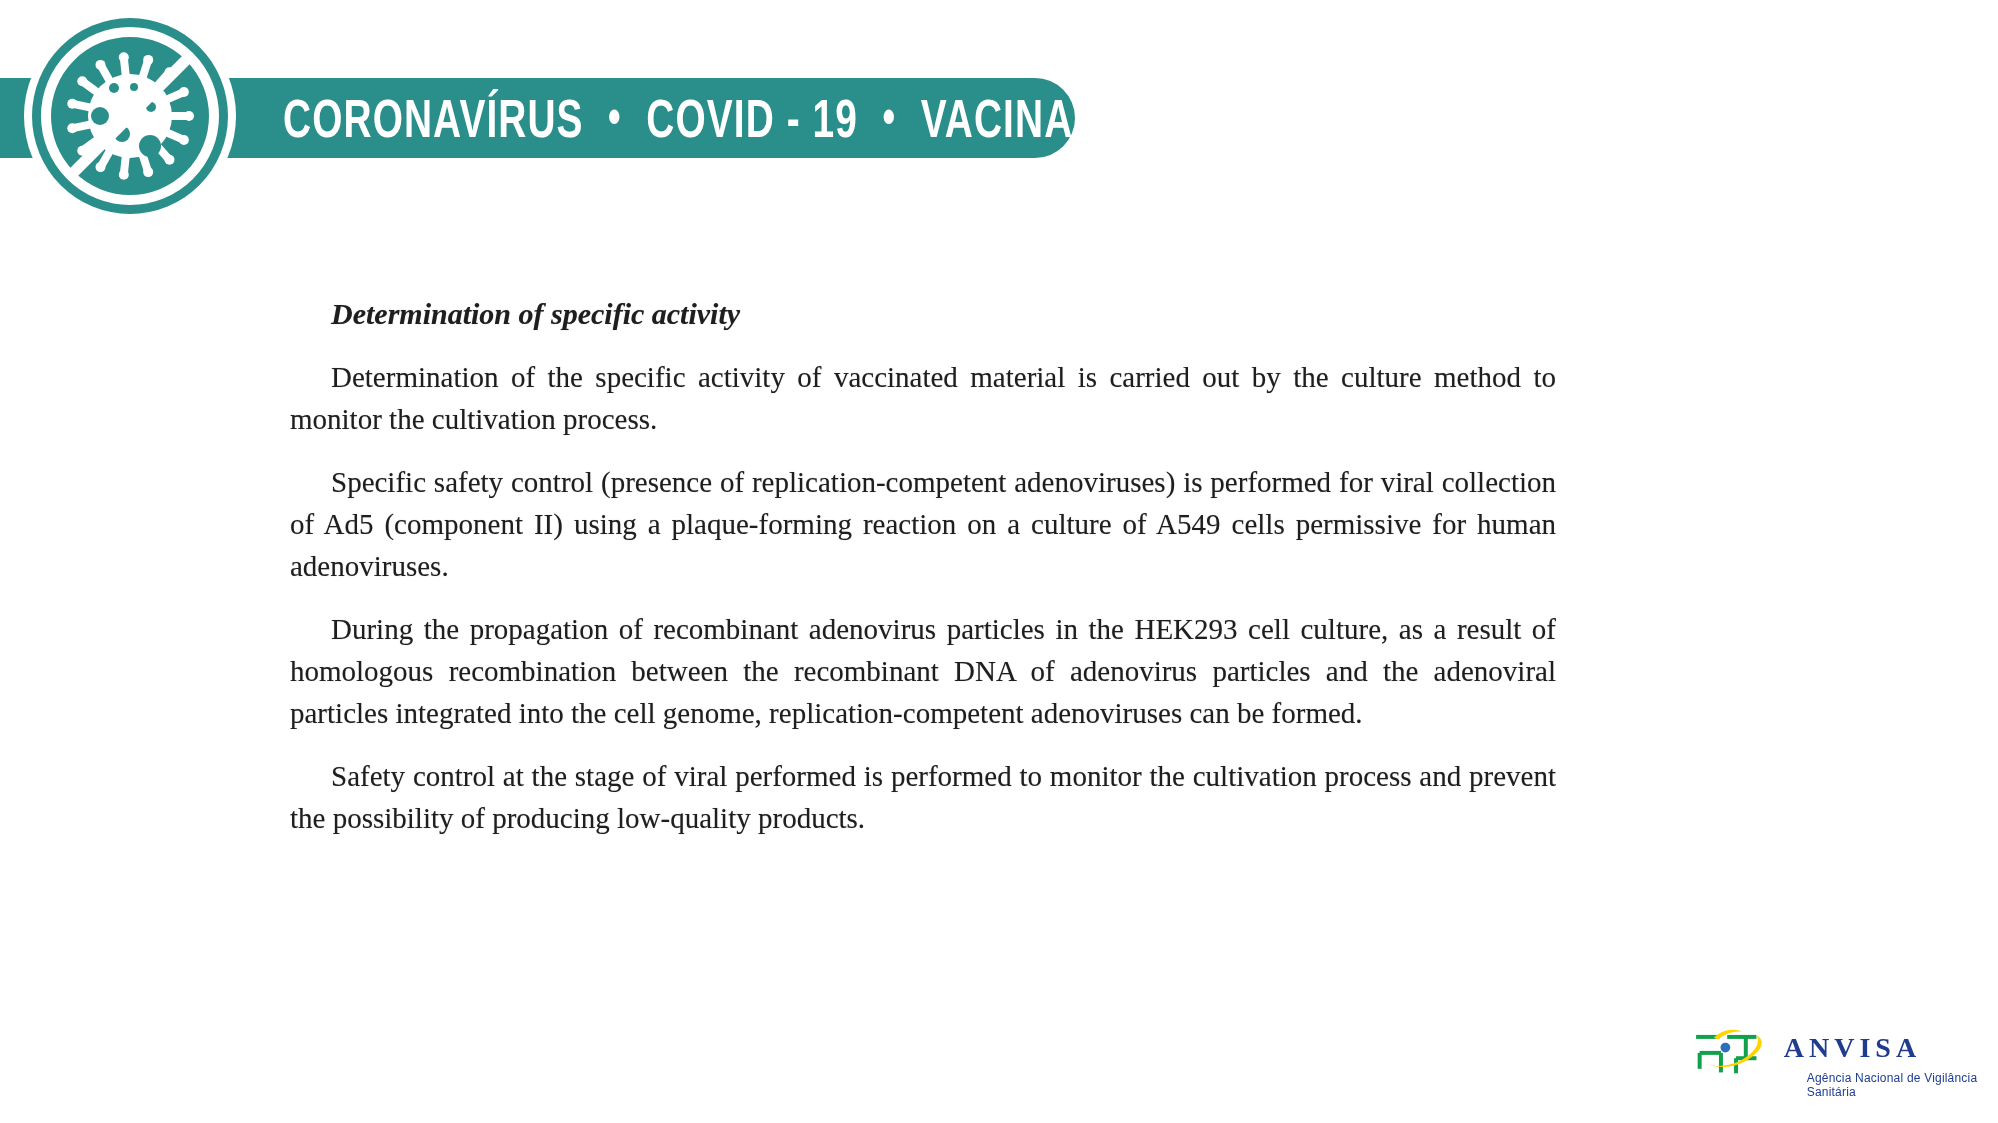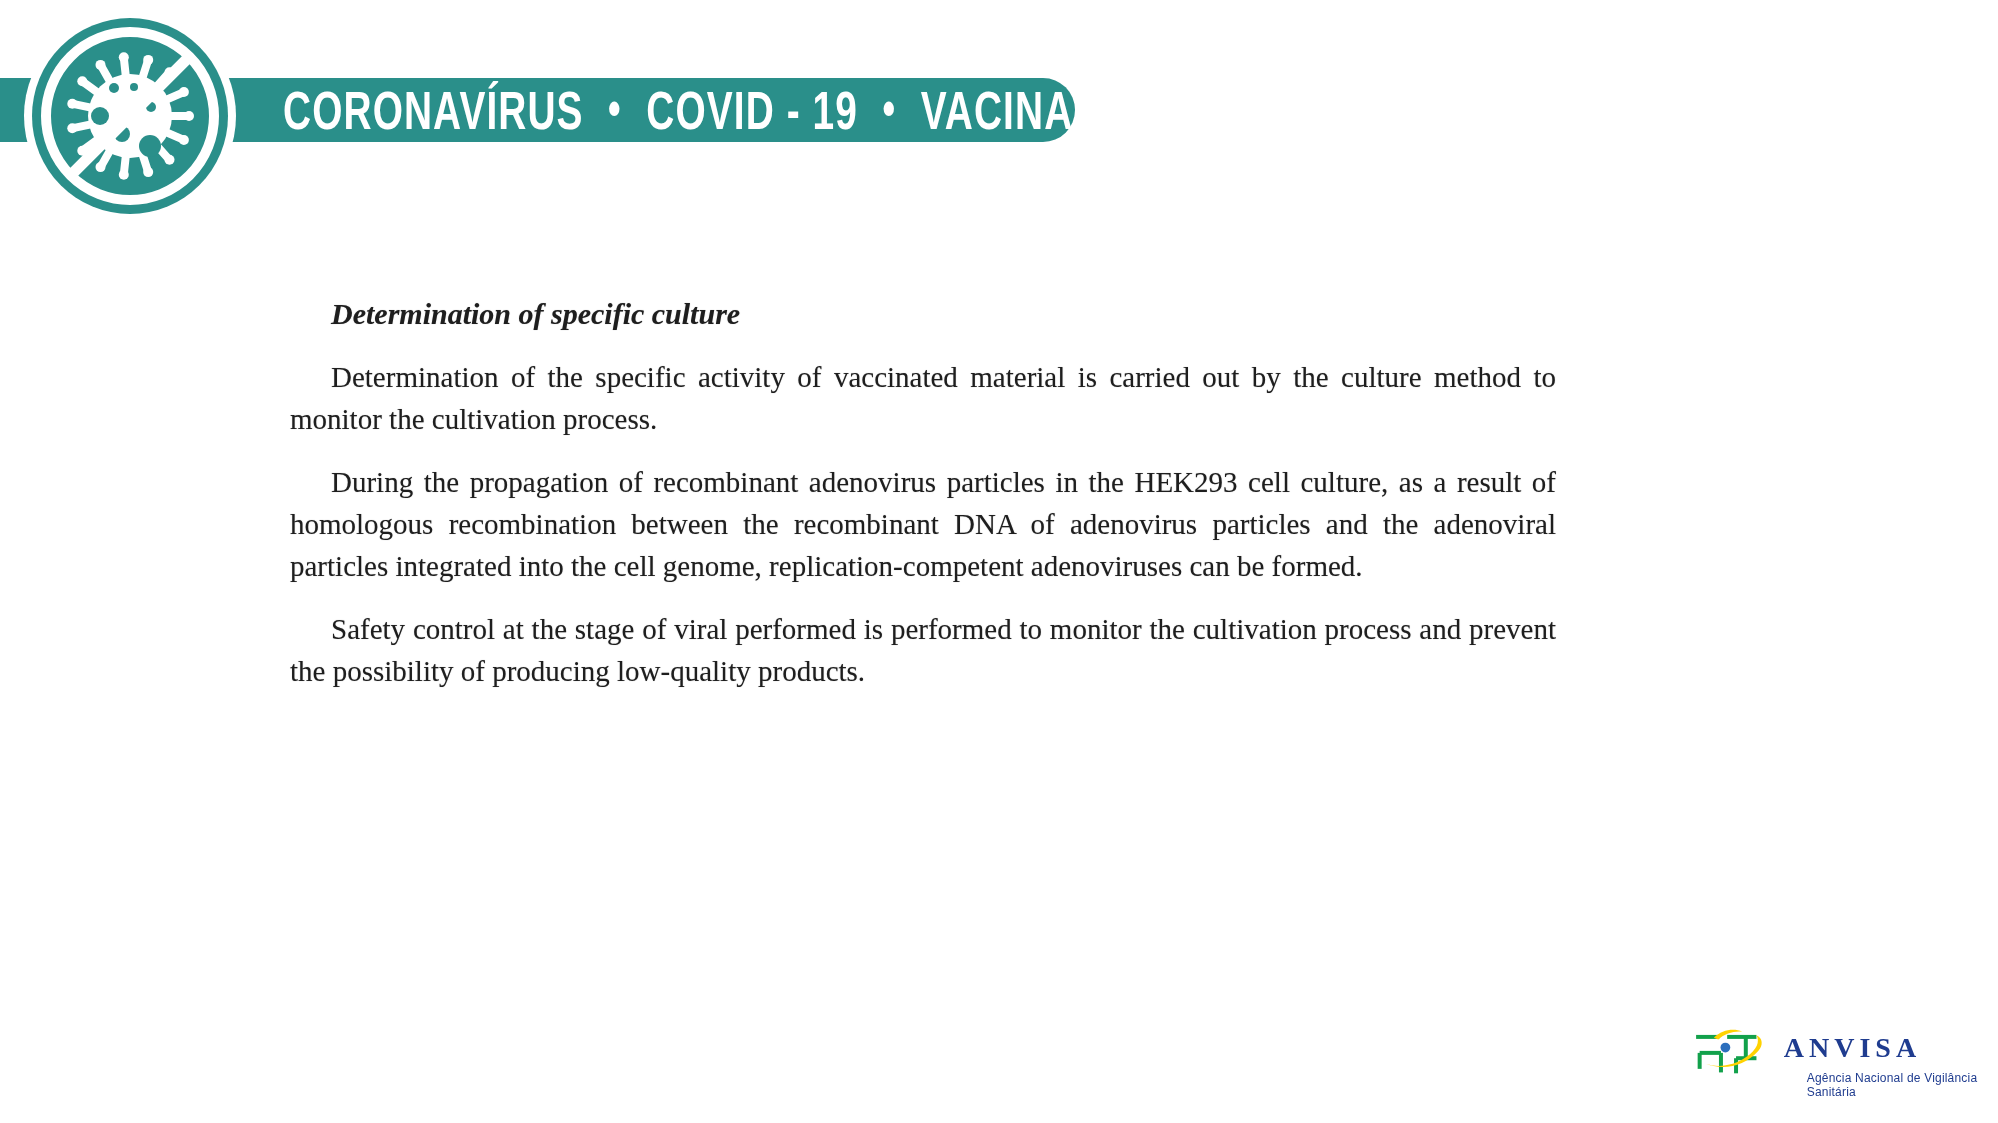--- a/index.html
+++ b/index.html
@@ -7,21 +7,21 @@
     width: 1998px; height: 1123px;
     background: #ffffff;
     overflow: hidden;
     position: relative;
     font-family: "Liberation Sans", sans-serif;
   }
   
   .banner {
     position: absolute;
     left: 0; top: 78px;
-    width: 1075px; height: 64px;
+    width: 1075px; height: 80px;
     background: #2a8f8a;
     border-radius: 0 40px 40px 0;
     display: flex;
     align-items: center;
   }
   .banner-text {
     margin-left: 283px;
     transform: scaleX(0.72);
     transform-origin: left center;
     font-weight: bold;
@@ -161,22 +161,23 @@
       <circle cx="127" cy="97" r="5"></circle>
       <circle cx="110" cy="77" r="4"></circle>
     </g>
 
     <circle cx="106" cy="106" r="84" fill="none" stroke="#ffffff" stroke-width="10"></circle>
     <line x1="47" y1="165" x2="165" y2="47" stroke="#ffffff" stroke-width="11"></line>
   </svg>
 </div>
 
 <main class="doc">
-  <h3>Determination of specific culture</h3>
+  <h3>Determination of specific activity</h3>
   <p>Determination of the specific activity of vaccinated material is carried out by the culture method to monitor the cultivation process.</p>
+  <p>Specific safety control (presence of replication-competent adenoviruses) is performed for viral collection of Ad5 (component II) using a plaque-forming reaction on a culture of A549 cells permissive for human adenoviruses.</p>
   <p>During the propagation of recombinant adenovirus particles in the HEK293 cell culture, as a result of homologous recombination between the recombinant DNA of adenovirus particles and the adenoviral particles integrated into the cell genome, replication-competent adenoviruses can be formed.</p>
   <p>Safety control at the stage of viral performed is performed to monitor the cultivation process and prevent the possibility of producing low-quality products.</p>
 </main>
 
 <div class="anvisa">
   <svg class="anvisa-mark" viewBox="0 0 100 62" xmlns="http://www.w3.org/2000/svg">
     <g stroke="#12a14b" stroke-width="4.5" fill="none">
       <path d="M8,14 H34"></path>
       <path d="M43,14 H76"></path>
       <path d="M64,14 V38"></path>

